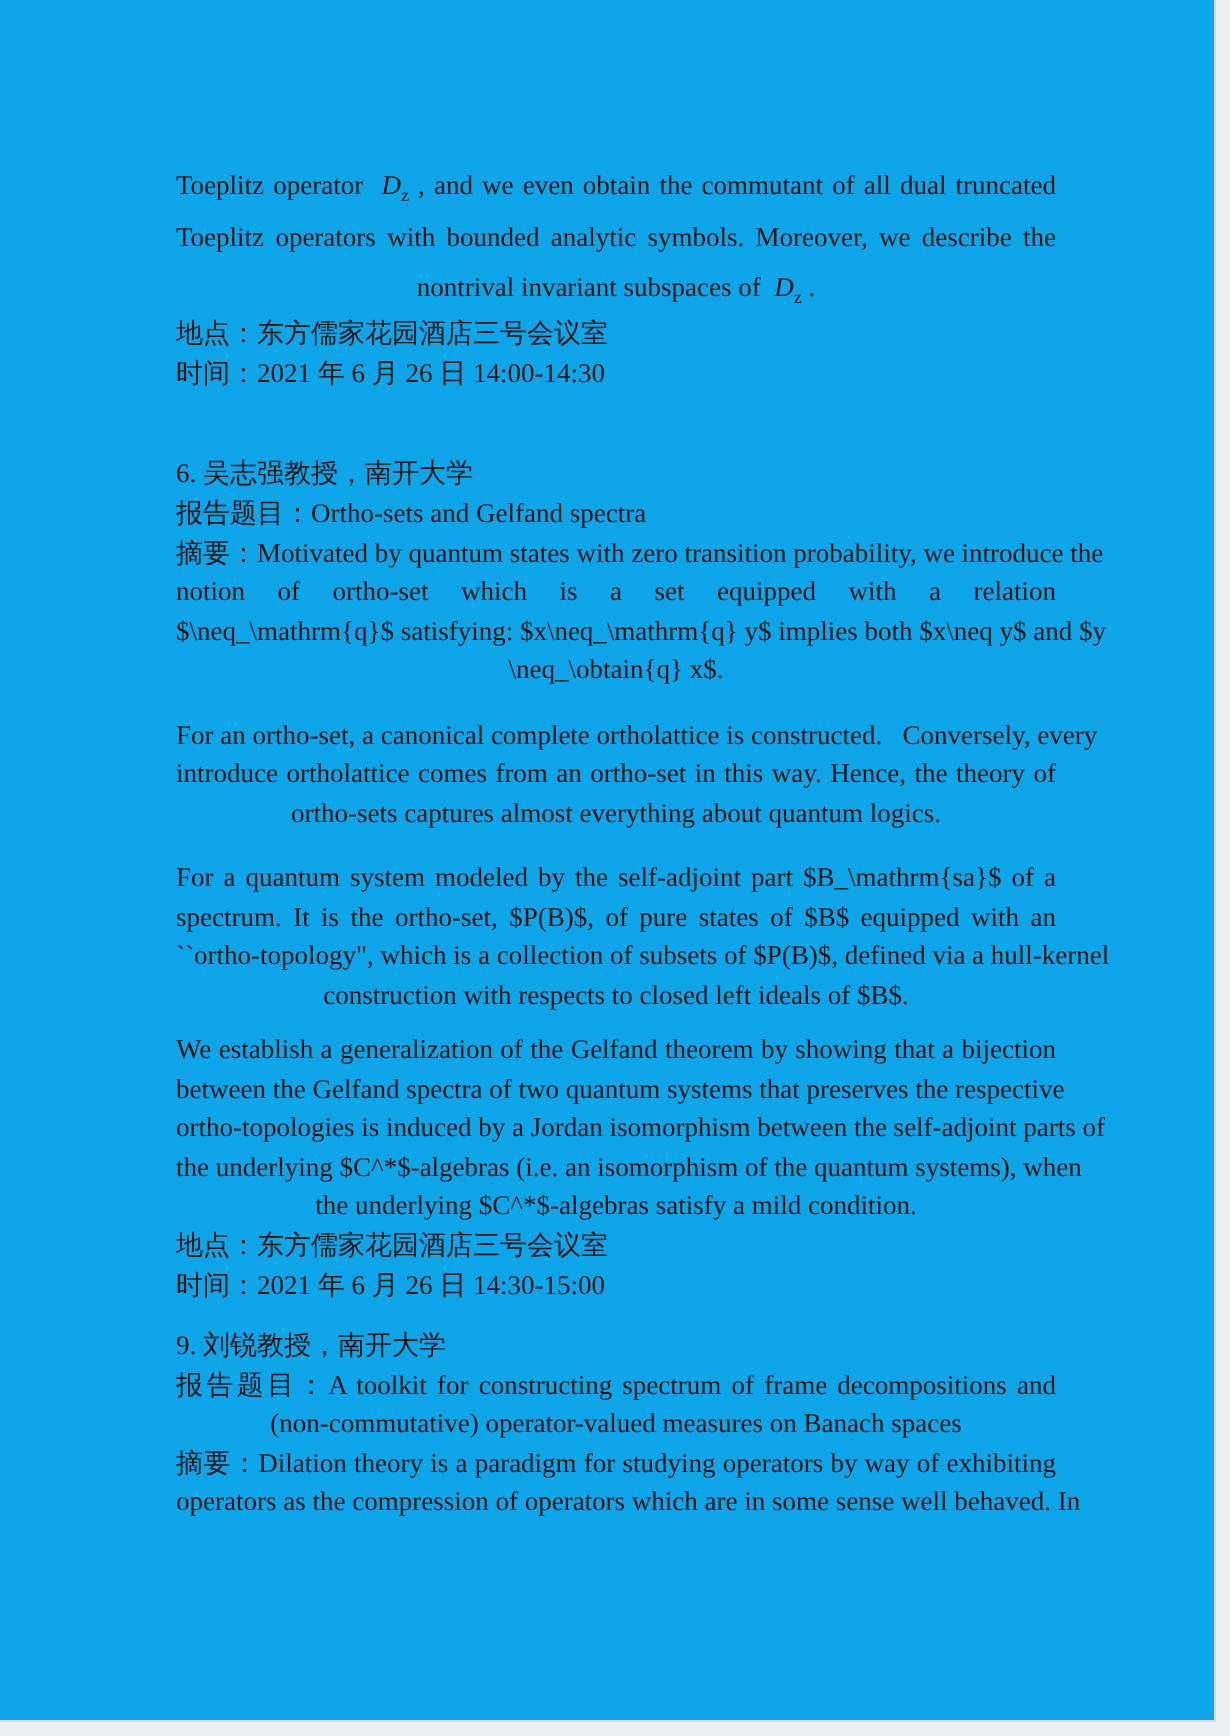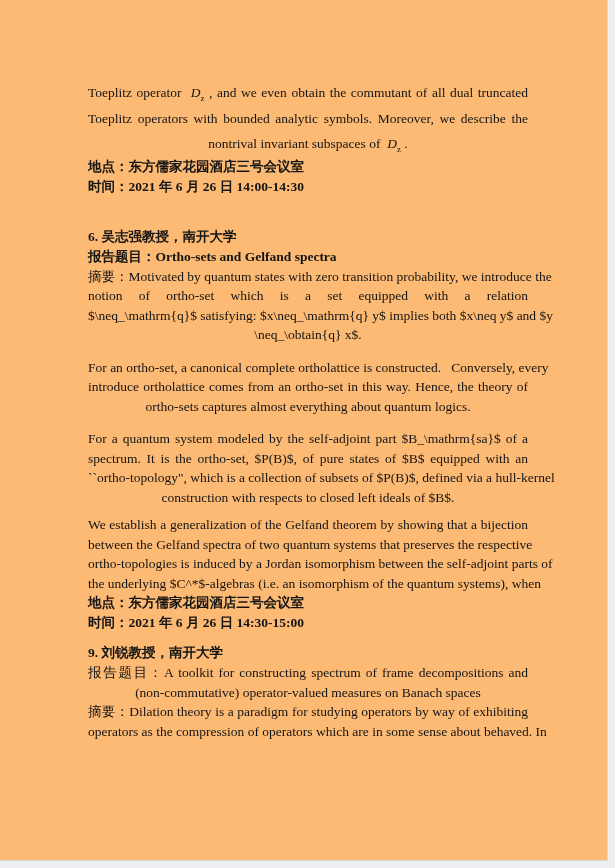--- a/index.html
+++ b/index.html
@@ -6,21 +6,21 @@
   body {
     width: 615px; height: 868px;
     position: relative; overflow: hidden;
     background: #edeff3;
     font-family: "Liberation Serif", "DejaVu Serif", serif;
     color: #141414;
   }
   .page {
     position: absolute; left: 0; top: 0;
     width: 608px; height: 861px;
-    background: #fdba74;
+    background: #0ea5e9;
     border-right: 1px solid #d9dade;
     border-bottom: 1px solid #d9dade;
     box-sizing: border-box;
   }
   .content {
     position: absolute; left: 88px; top: 80px;
     width: 440px;
     font-size: 13.5px;
   }
   .para { margin: 0; }
@@ -30,21 +30,20 @@
     text-align: center;
   }
   .para .line.full {
     text-align: justify;
     text-align-last: justify;
   }
   .p-math .line { line-height: 25.5px; }
   .plainline {
     line-height: 20px;
     white-space: nowrap;
-    font-weight: bold;
   }
   sub { font-size: 9px; line-height: 0; }
   i { font-style: italic; }
   .sp30 { height: 30px; }
   .sp13 { height: 13px; }
   .sp10 { height: 10px; }
   .sp8  { height: 8px; }
 </style>
 </head>
 <body>
@@ -90,33 +89,34 @@
         <div class="line">construction with respects to closed left ideals of $B$.</div>
       </div>
 
     <div class="sp8"></div>
 
     <div class="para">
         <div class="line full">We establish a generalization of the Gelfand theorem by showing that a bijection</div>
         <div class="line full">between the Gelfand spectra of two quantum systems that preserves the respective</div>
         <div class="line full">ortho-topologies is induced by a Jordan isomorphism between the self-adjoint parts of</div>
         <div class="line full">the underlying $C^*$-algebras (i.e. an isomorphism of the quantum systems), when</div>
+        <div class="line">the underlying $C^*$-algebras satisfy a mild condition.</div>
       </div>
 
     <div class="plainline">地点：东方儒家花园酒店三号会议室</div>
     <div class="plainline">时间：2021 年 6 月 26 日 14:30-15:00</div>
 
     <div class="sp10"></div>
 
     <div class="plainline">9. 刘锐教授，南开大学</div>
 
     <div class="para">
         <div class="line full">报告题目：A toolkit for constructing spectrum of frame decompositions and</div>
         <div class="line">(non-commutative) operator-valued measures on Banach spaces</div>
       </div>
 
     <div class="para">
         <div class="line full">摘要：Dilation theory is a paradigm for studying operators by way of exhibiting</div>
-        <div class="line full">operators as the compression of operators which are in some sense about behaved. In</div>
+        <div class="line full">operators as the compression of operators which are in some sense well behaved. In</div>
       </div>
 
   </div>
 </div>
 
 </body></html>

